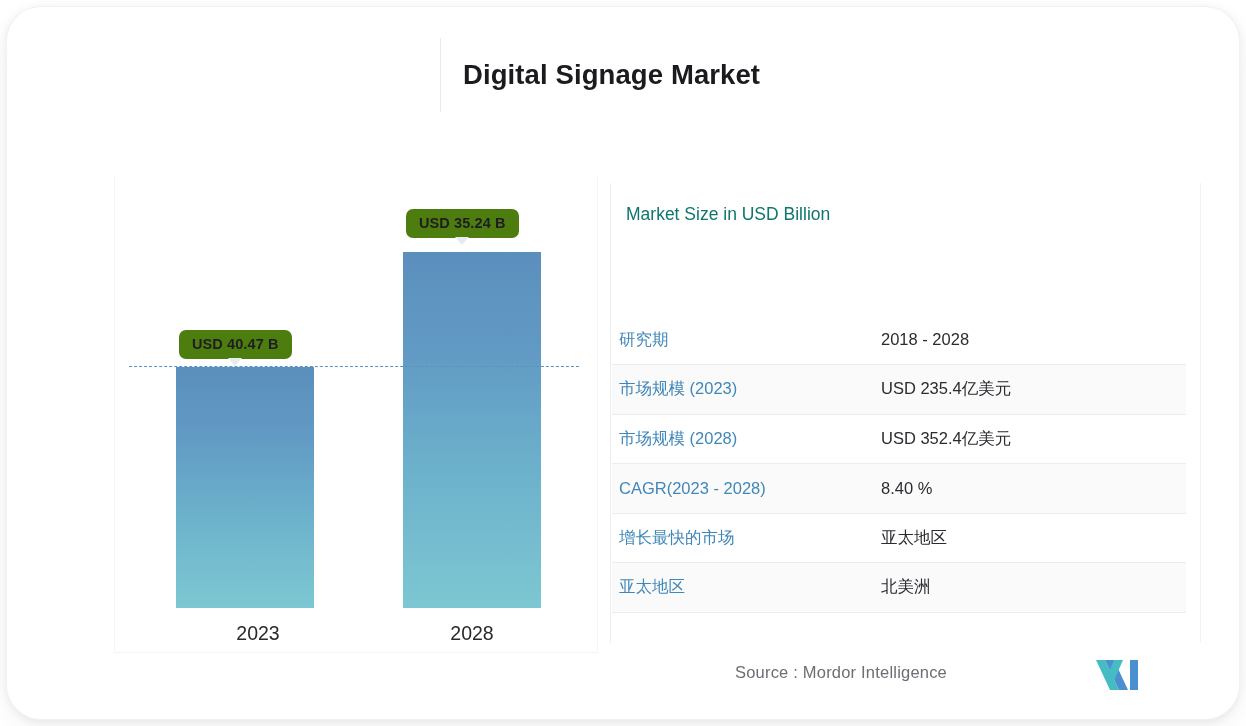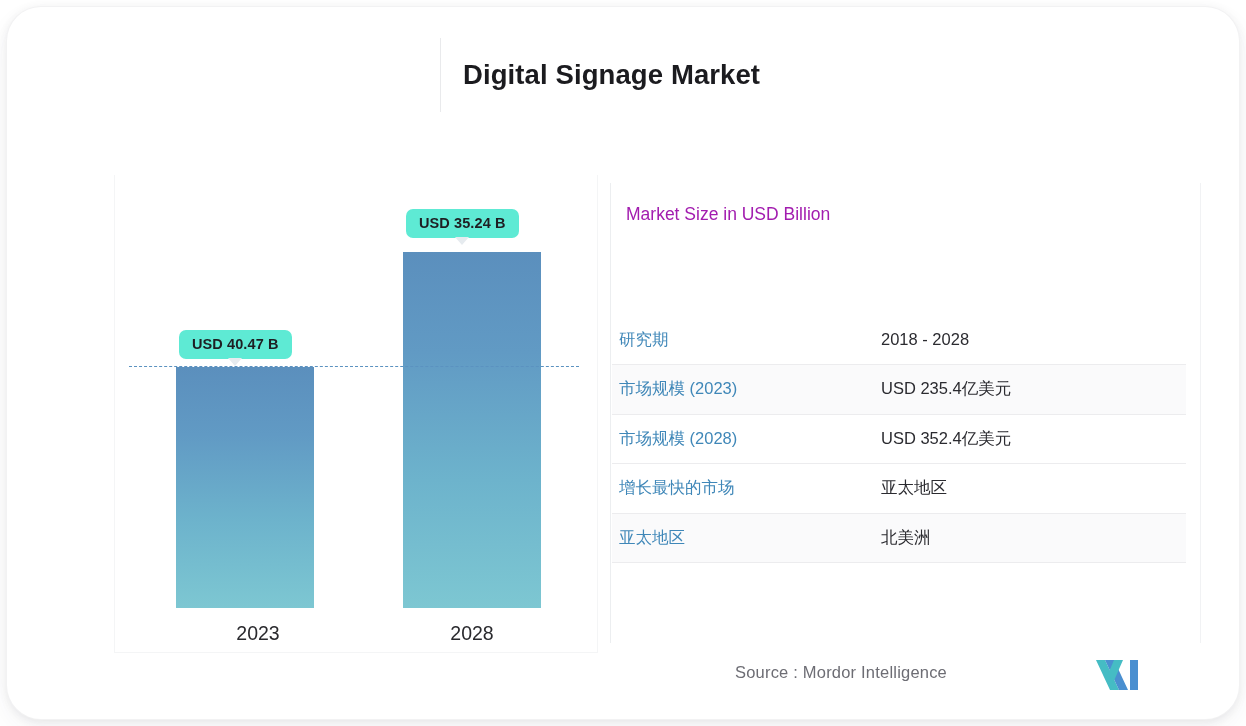--- a/index.html
+++ b/index.html
@@ -108,21 +108,21 @@
     color: #2a2a2e;
     font-weight: 400;
   }
   .xlabel.l2023 { left: 74px; }
   .xlabel.l2028 { left: 288px; }
 
   
   .badge {
     position: absolute;
     z-index: 4;
-    background: #5eead4;
+    background: #4d7c0f;
     border-radius: 7px;
     padding: 6px 13px 7px 13px;
     font-size: 14.5px;
     font-weight: 700;
     color: #1e1e22;
     white-space: nowrap;
     letter-spacing: 0.1px;
   }
   .badge:after {
     content: "";
@@ -153,21 +153,21 @@
     box-sizing: border-box;
   }
   .info-head {
     position: absolute;
     left: 15px;
     top: 17px;
     line-height: 29px;
   }
   .info-head .line1 {
     font-size: 17.5px;
-    color: #a21caf;
+    color: #0f766e;
     font-weight: 400;
   }
   .info-head .line2 {
     font-size: 17.5px;
     color: #1f1f24;
     font-weight: 400;
   }
   .info-head .cagr-val {
     color: #7fb4dd;
   }
@@ -263,20 +263,24 @@
           <td class="k">研究期</td>
           <td class="v">2018 - 2028</td>
         </tr>
         <tr class="alt">
           <td class="k">市场规模 (2023)</td>
           <td class="v">USD 235.4亿美元</td>
         </tr>
         <tr>
           <td class="k">市场规模 (2028)</td>
           <td class="v">USD 352.4亿美元</td>
+        </tr>
+        <tr class="alt">
+          <td class="k">CAGR(2023 - 2028)</td>
+          <td class="v">8.40 %</td>
         </tr>
         <tr>
           <td class="k">增长最快的市场</td>
           <td class="v">亚太地区</td>
         </tr>
         <tr class="alt">
           <td class="k">亚太地区</td>
           <td class="v">北美洲</td>
         </tr>
       </tbody>

